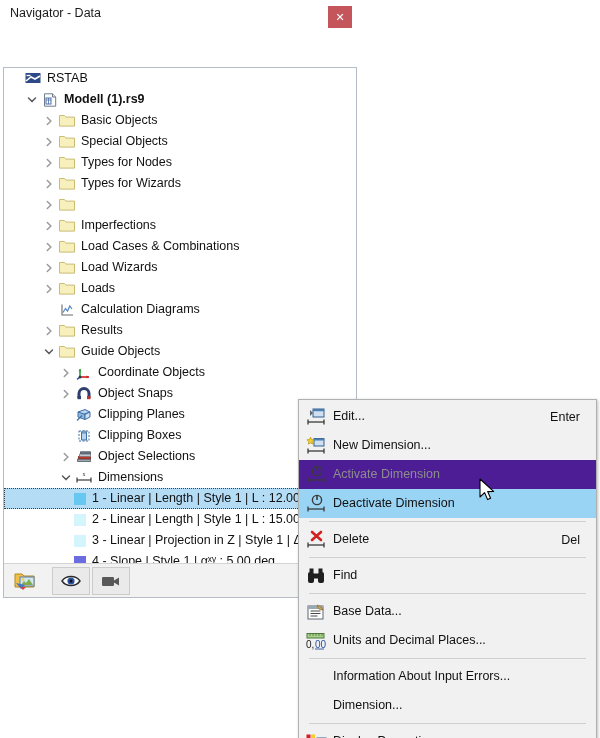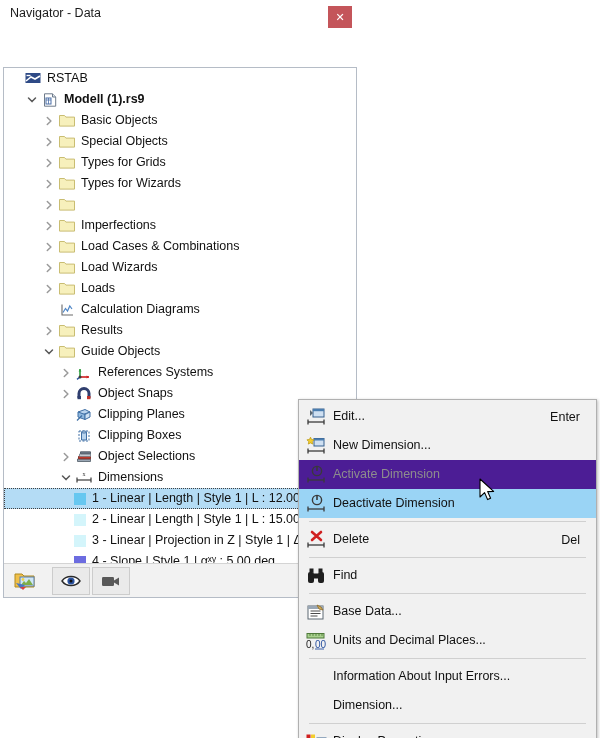--- a/index.html
+++ b/index.html
@@ -218,21 +218,21 @@
           <span class="twisty">
             <svg width="10" height="10" viewBox="0 0 10 10">
               <path d="M3.3 1.5 L6.9 5 L3.3 8.5" fill="none" stroke="#9a9a9a" stroke-width="1.5" stroke-linecap="round" stroke-linejoin="round"></path>
             </svg>
           </span>
           <span class="ico">
             <svg width="16" height="13" viewBox="0 0 16 13">
               <path d="M0.5 1.5 h5 l1.4 1.6 h8.6 v9 h-15 z" fill="#f7f0bc" stroke="#c9bd72" stroke-width="1"></path>
             </svg>
           </span>
-          <span class="lbl">Types for Grids</span>
+          <span class="lbl">Types for Nodes</span>
         </div>
         <div class="row" style="padding-left:36px">
           <span class="twisty">
             <svg width="10" height="10" viewBox="0 0 10 10">
               <path d="M3.3 1.5 L6.9 5 L3.3 8.5" fill="none" stroke="#9a9a9a" stroke-width="1.5" stroke-linecap="round" stroke-linejoin="round"></path>
             </svg>
           </span>
           <span class="ico">
             <svg width="16" height="13" viewBox="0 0 16 13">
               <path d="M0.5 1.5 h5 l1.4 1.6 h8.6 v9 h-15 z" fill="#f7f0bc" stroke="#c9bd72" stroke-width="1"></path>
@@ -349,21 +349,21 @@
           <span class="ico">
             <svg width="16" height="14" viewBox="0 0 16 14">
               <path d="M4 11 L4 3" stroke="#2f9e3f" stroke-width="1.6"></path>
               <path d="M4 3 l-1.4 2.4 h2.8 z" fill="#2f9e3f"></path>
               <path d="M4 11 L13 11" stroke="#d02020" stroke-width="1.6"></path>
               <path d="M13 11 l-2.4 -1.4 v2.8 z" fill="#d02020"></path>
               <path d="M4 11 L1 13.4" stroke="#2a52a0" stroke-width="1.4"></path>
               <circle cx="4" cy="11" r="1.5" fill="#3a3a3a"></circle>
             </svg>
           </span>
-          <span class="lbl">References Systems</span>
+          <span class="lbl">Coordinate Objects</span>
         </div>
         <div class="row" style="padding-left:53px">
           <span class="twisty">
             <svg width="10" height="10" viewBox="0 0 10 10">
               <path d="M3.3 1.5 L6.9 5 L3.3 8.5" fill="none" stroke="#9a9a9a" stroke-width="1.5" stroke-linecap="round" stroke-linejoin="round"></path>
             </svg>
           </span>
           <span class="ico">
             <svg width="16" height="13" viewBox="0 0 16 13">
               <path d="M3 11 V6.5 a5 5 0 0 1 10 0 V11" fill="none" stroke="#2f3e6e" stroke-width="3"></path>

